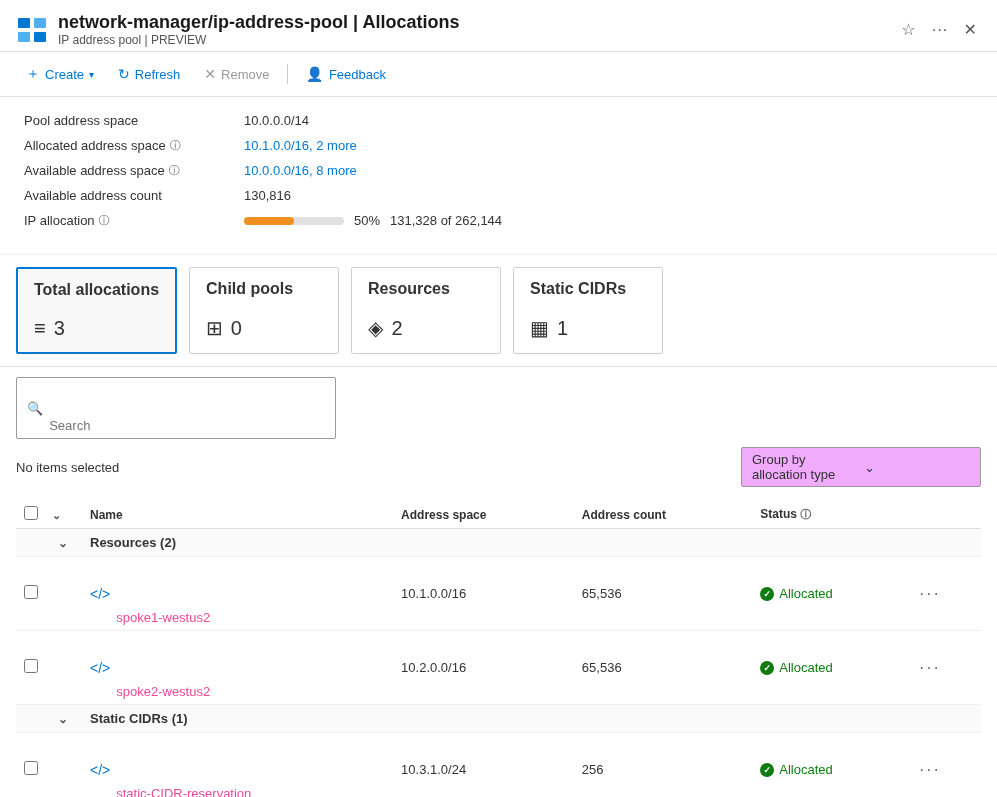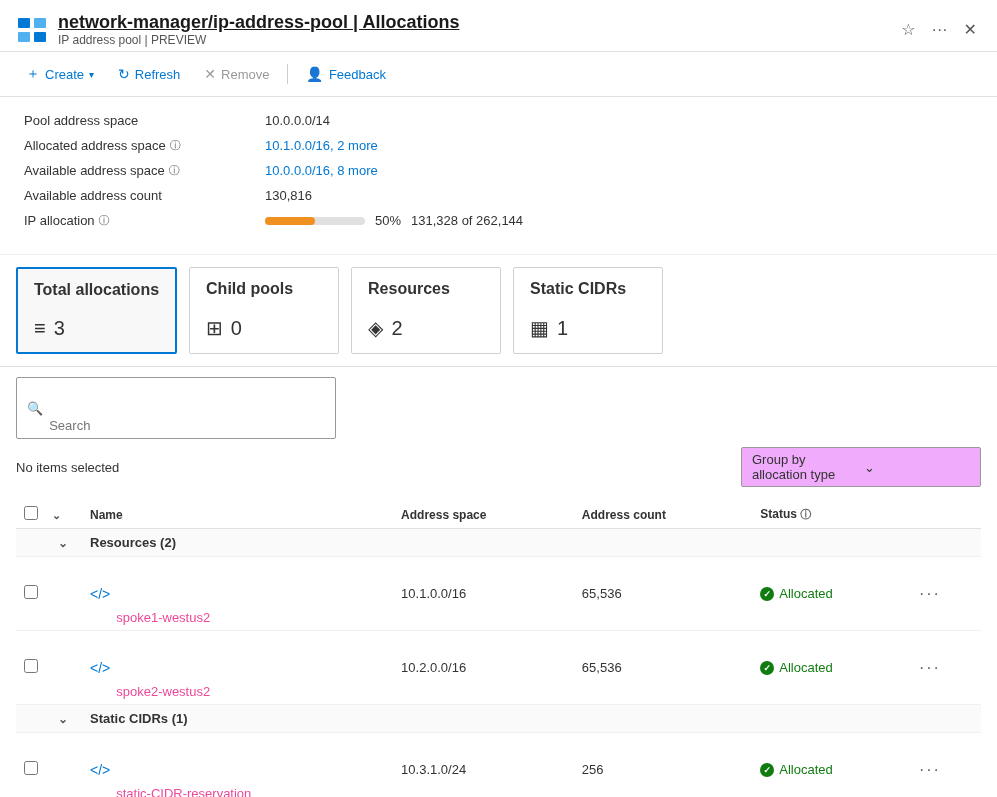--- a/index.html
+++ b/index.html
@@ -5,38 +5,38 @@
     * { box-sizing: border-box; margin: 0; padding: 0; }
     body { font-family: 'Segoe UI', Arial, sans-serif; font-size: 13px; background: #fff; color: #333; width: 997px; height: 797px; overflow: hidden; }
 
     .title-bar {
       display: flex; align-items: center; padding: 12px 16px 4px 16px;
       border-bottom: 1px solid #e0e0e0;
     }
     .title-icon { width: 32px; height: 32px; margin-right: 10px; flex-shrink: 0; }
     .title-icon svg { width: 32px; height: 32px; }
     .title-text { flex: 1; }
-    .title-text h1 { font-size: 18px; font-weight: 600; color: #1a1a1a; text-decoration: underline; }
+    .title-text h1 { font-size: 18px; font-weight: 600; color: #1a1a1a; }
     .title-text .subtitle { font-size: 12px; color: #555; }
     .title-actions { display: flex; gap: 8px; align-items: center; }
     .icon-btn { background: none; border: none; cursor: pointer; color: #555; font-size: 16px; padding: 2px 4px; }
 
     .toolbar {
       display: flex; align-items: center; padding: 8px 16px; border-bottom: 1px solid #e0e0e0; gap: 4px;
     }
     .toolbar-btn {
       display: flex; align-items: center; gap: 5px; padding: 5px 10px; background: none; border: none;
       cursor: pointer; color: #0078d4; font-size: 13px; border-radius: 2px;
     }
     .toolbar-btn .icon { font-size: 14px; }
     .toolbar-separator { width: 1px; height: 20px; background: #ccc; margin: 0 4px; }
     .toolbar-btn.disabled { color: #999; cursor: default; }
 
     .info-section { padding: 16px 24px; border-bottom: 1px solid #f0f0f0; }
-    .info-row { display: flex; align-items: center; margin-bottom: 10px; gap: 21px; }
+    .info-row { display: flex; align-items: center; margin-bottom: 10px; }
     .info-label { width: 220px; color: #333; font-size: 13px; display: flex; align-items: center; gap: 4px; }
     .info-value { color: #0078d4; font-size: 13px; cursor: pointer; }
     .info-value.plain { color: #333; cursor: default; }
     .info-icon { color: #666; font-size: 11px; cursor: help; }
 
     .progress-row { display: flex; align-items: center; gap: 10px; }
     .progress-bar-container { width: 100px; height: 8px; background: #e0e0e0; border-radius: 4px; }
     .progress-bar-fill { height: 100%; background: #f09020; border-radius: 4px; }
     .progress-pct { color: #333; font-size: 13px; }
     .progress-detail { color: #333; font-size: 13px; }

